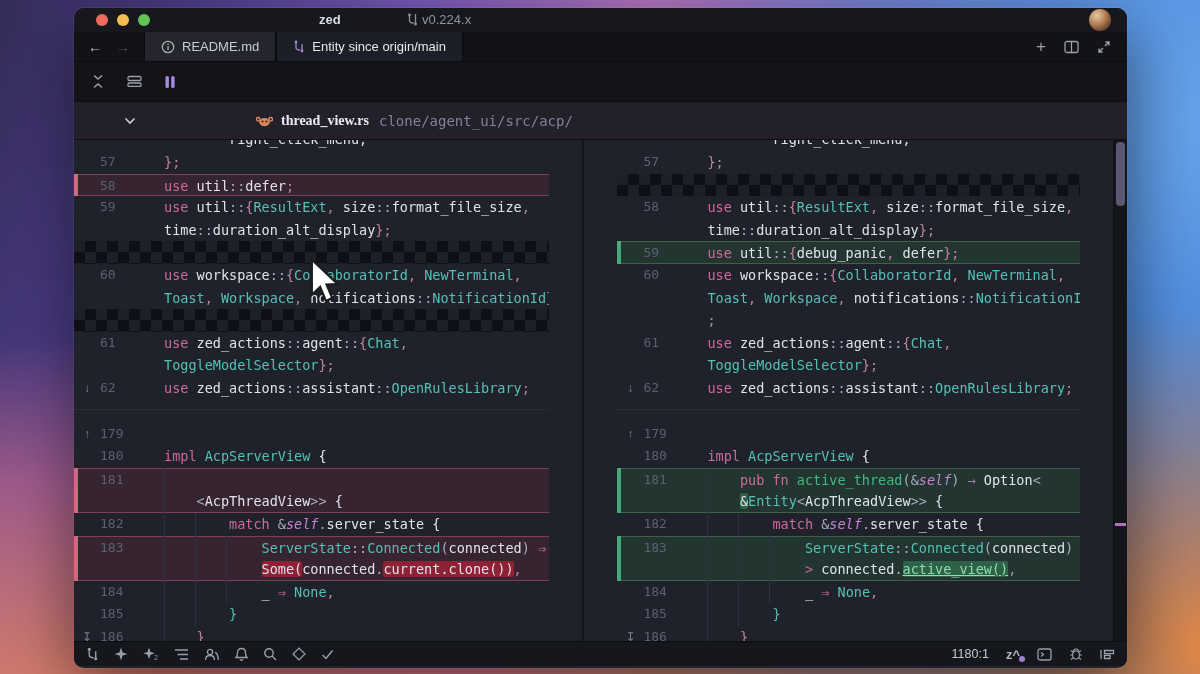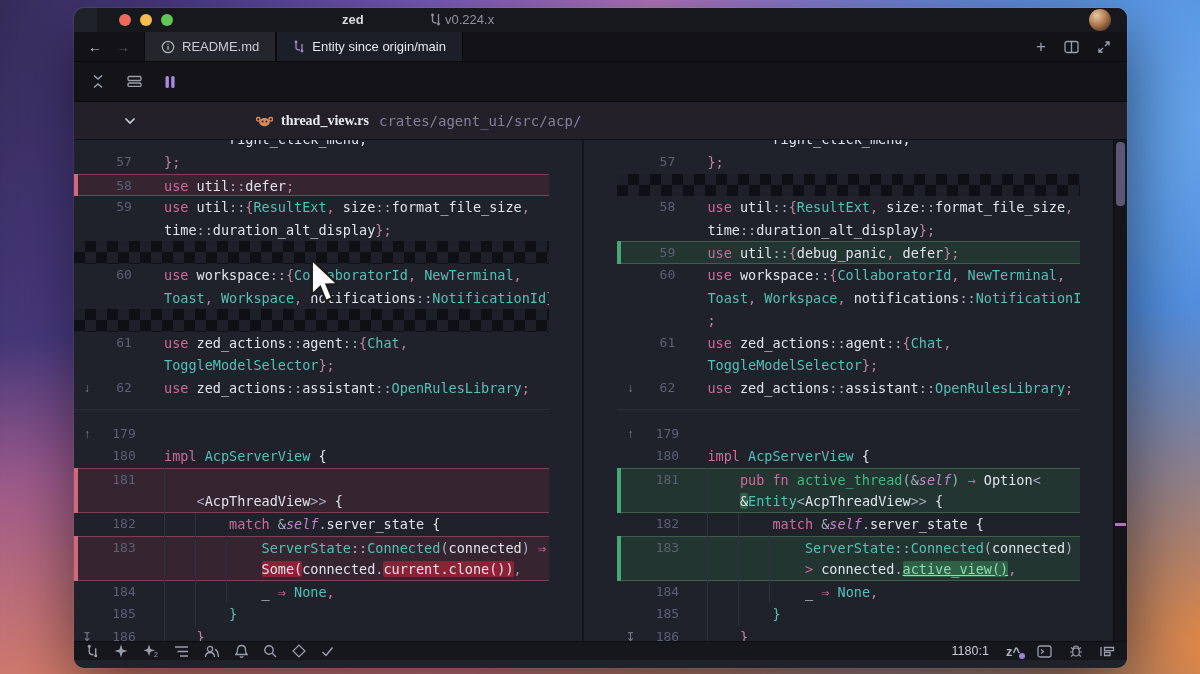--- a/index.html
+++ b/index.html
@@ -16,21 +16,21 @@
   .stage{position:relative;width:1200px;height:674px;font-family:"Liberation Sans",sans-serif;
     background:
       radial-gradient(820px 560px at 8% 108%, rgba(236,138,92,.95) 0%, rgba(226,116,144,.55) 45%, rgba(226,116,144,0) 70%),
       radial-gradient(900px 640px at 55% 118%, rgba(235,138,62,.95) 0%, rgba(235,138,62,0) 60%),
       radial-gradient(760px 620px at 101% 96%, rgba(238,138,60,.95) 0%, rgba(238,138,60,0) 55%),
       radial-gradient(900px 700px at 104% 18%, rgba(110,172,238,.9) 0%, rgba(80,140,225,0) 62%),
       linear-gradient(108deg, #352c58 0%, #4f3f8e 14%, #7a5cbe 30%, #b577c0 46%, #7a74d0 62%, #3f7ad8 80%, #2f6ac8 100%);}
   .window{position:absolute;left:74px;top:8px;width:1053px;height:660px;border-radius:10px;overflow:hidden;
     background:var(--ed-bg);box-shadow:0 22px 70px rgba(0,0,0,.55), 0 0 0 1px rgba(255,255,255,.08);}
   
-  .titlebar{position:relative;height:24px;background:var(--chrome);margin-left:23px;}
+  .titlebar{position:relative;height:24px;background:var(--chrome);}
   .light{position:absolute;top:6px;width:12px;height:12px;border-radius:50%;}
   .title-app{position:absolute;left:245px;top:4px;font-size:13px;font-weight:bold;color:#d8dbe2;}
   .title-ver{position:absolute;left:333px;top:4px;font-size:13px;color:#8f93a0;display:flex;gap:4px;align-items:center;}
   .avatar{position:absolute;right:16px;top:1px;width:22px;height:22px;border-radius:50%;
     background:radial-gradient(circle at 35% 30%, #e8c9a2 0%, #b07a50 45%, #6a4430 75%, #35241c 100%);}
   
   .tabbar{position:relative;height:30px;background:var(--tabbar);display:flex;align-items:stretch;border-bottom:1px solid #0b0b0f;}
   .navbtns{display:flex;align-items:center;gap:14px;padding:0 14px;}
   .navbtn{font-size:14px;line-height:1;}
   .tab{display:flex;align-items:center;gap:7px;padding:0 16px;font-size:13px;color:#c7cbd5;
@@ -51,42 +51,42 @@
   .codearea{position:relative;height:501px;display:flex;background:var(--ed-bg);gap:33px;}
   .pane{position:relative;overflow:hidden;height:501px;}
   .pane.left{width:524px;}
   .pane.right{width:511px;}
   .divider{width:3px;background:#14151c;}
   .scrolltrack{width:15px;background:#14151b;border-left:1px solid #0d0e12;position:relative;}
   .thumb{position:absolute;left:2px;right:2px;top:2px;height:64px;border-radius:4px;background:rgba(152,142,192,.55);}
   .scrollmark{position:absolute;left:1px;right:1px;top:383px;height:3px;background:#b273b8;}
   .crow{display:flex;height:22.6px;position:relative;}
   .crow .gic{width:26px;flex:none;text-align:center;color:var(--gic);font-size:12px;line-height:22.6px;}
-  .crow .lno{width:48px;flex:none;text-align:center;color:var(--lno);font:13px/22.6px "DejaVu Sans Mono",monospace;}
+  .crow .lno{width:48px;flex:none;text-align:left;color:var(--lno);font:13px/22.6px "DejaVu Sans Mono",monospace;}
   .crow .code{flex:none;padding-left:16px;white-space:pre;font:13.5px/22.6px "DejaVu Sans Mono",monospace;}
   .crow.partial{height:11px;overflow:hidden;}
   .crow.partial .inner{display:flex;margin-top:-11.6px;}
   .crow.sep{height:23px;}
   .crow.sep::before{content:"";position:absolute;left:0;right:0;top:9px;height:1px;background:#2b2d38;}
   .crow.check{background-image:conic-gradient(var(--chk-d) 25%, var(--chk-l) 0 50%, var(--chk-d) 0 75%, var(--chk-l) 0);
     background-size:22px 22px;}
   .crow.del{background:var(--delbg);}
   .crow.add{background:var(--addbg);}
   .crow.del.e-top{border-top:1px solid var(--deledge);} .crow.del.e-bottom{border-bottom:1px solid var(--deledge);}
   .crow.del.e-both{border-top:1px solid var(--deledge);border-bottom:1px solid var(--deledge);}
   .crow.add.e-top{border-top:1px solid var(--addedge);} .crow.add.e-bottom{border-bottom:1px solid var(--addedge);}
   .crow.add.e-both{border-top:1px solid var(--addedge);border-bottom:1px solid var(--addedge);}
   .gbar{position:absolute;left:0;top:-1px;bottom:-1px;width:4px;}
   .del .gbar{background:var(--barr);} .add .gbar{background:var(--barg);}
   .s-k{color:var(--kw);} .s-t{color:var(--ty);} .s-f{color:var(--fn);} .s-w{color:var(--w);}
   .s-p{color:var(--p);} .s-m{color:var(--m);} .s-s{color:var(--s);font-style:italic;} .s-g{color:var(--g);text-decoration:underline;}
   .bx-r{background:var(--boxr);border-radius:2px;} .bx-g{background:var(--boxg);border-radius:2px;}
   .guide{position:absolute;width:1px;background:#2e3140;}
   
-  .statusbar{height:19px;background:var(--status);border-top:1px solid #0c0d11;display:flex;align-items:center;
+  .statusbar{height:25px;background:var(--status);border-top:1px solid #0c0d11;display:flex;align-items:center;
     padding:0 12px;color:#989eac;}
   .st-left{display:flex;align-items:center;gap:15px;}
   .st-right{margin-left:auto;display:flex;align-items:center;gap:17px;}
   .st-pos{font-size:12.5px;color:#c6cad4;}
   .zicon{position:relative;font-size:13px;font-weight:bold;color:#aeb4c0;}
   .zicon::after{content:"";position:absolute;right:-5px;bottom:0px;width:6px;height:6px;border-radius:50%;background:#9f7fd8;}
   svg{display:block;}
   .cursor{position:absolute;left:308px;top:258px;z-index:50;}
 </style>
 </head>
@@ -169,21 +169,21 @@
           <path d="M1.5 1.5 L6 6 L10.5 1.5" stroke="#c8ccd8" stroke-width="1.7" fill="none"></path>
         </svg>
       <svg class="crab" width="17" height="14" viewBox="0 0 15 12">
           <ellipse cx="7.5" cy="7" rx="4.6" ry="3.6" fill="#d98a5c"></ellipse>
           <circle cx="2" cy="4.5" r="1.6" fill="none" stroke="#d98a5c" stroke-width="1.2"></circle>
           <circle cx="13" cy="4.5" r="1.6" fill="none" stroke="#d98a5c" stroke-width="1.2"></circle>
           <circle cx="5.8" cy="6.4" r="0.9" fill="#2a2026"></circle>
           <circle cx="9.2" cy="6.4" r="0.9" fill="#2a2026"></circle>
         </svg>
       <span class="fname">thread_view.rs</span>
-      <span class="fpath">crates/agent_ui/src/acp/</span>
+      <span class="fpath">clone/agent_ui/src/acp/</span>
     </div>
 
     <div class="codearea">
       <div class="pane left">
         <div>
             <div class="crow partial">
               <div class="inner">
                 <span class="gic">−</span>
                 <span class="lno"></span>
                 <span class="code"><span class="s-w">        right_click_menu,</span></span>

